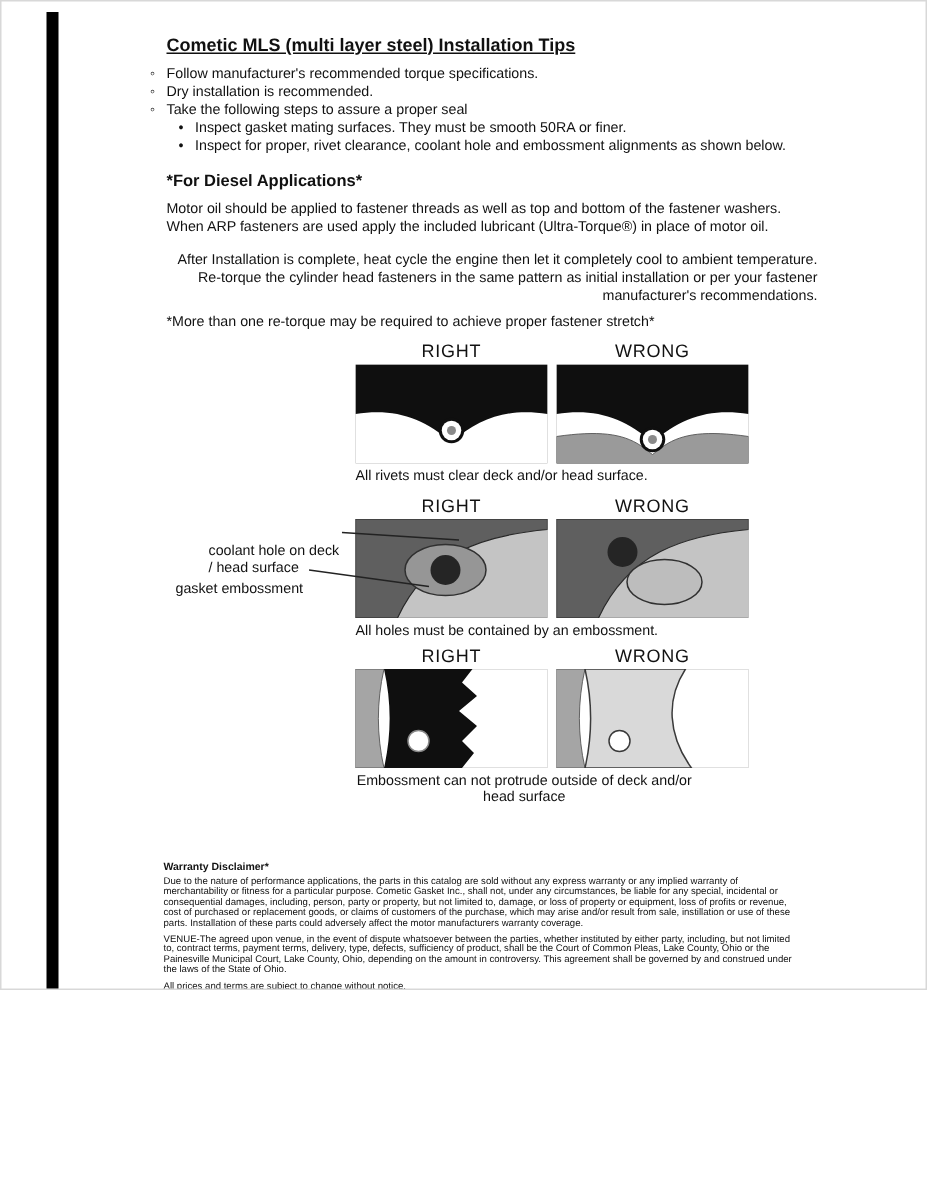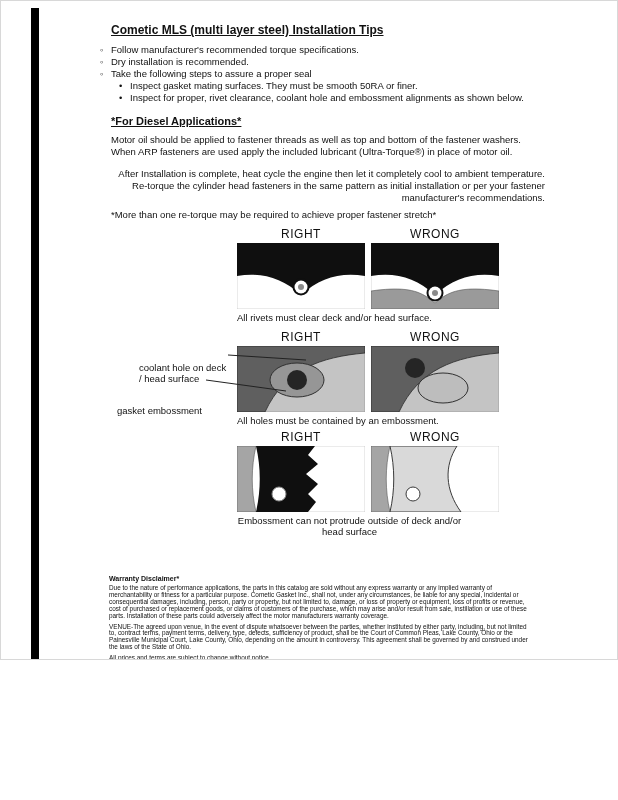--- a/index.html
+++ b/index.html
@@ -8,38 +8,38 @@
   .page { position:relative; width:618px; height:660px; background:#fff; border:1px solid #d8d8d8; overflow:hidden; }
   .binding-bar { position:absolute; left:30px; top:7px; width:8px; height:786px; background:#000; }
 
   .title { position:absolute; left:110px; top:22px; font-size:12px; font-weight:bold; text-decoration:underline; white-space:nowrap; }
 
   .tips { position:absolute; left:99px; top:43px; width:470px; }
   .tip-row { display:flex; line-height:12px; font-size:9.5px; }
   .tip-row .marker { width:11px; flex:0 0 auto; text-align:left; }
   .tip-row.sub { padding-left:19px; }
 
-  .diesel-heading { position:absolute; left:110px; top:114px; font-size:11px; font-weight:bold;text-decoration:underline; }
+  .diesel-heading { position:absolute; left:110px; top:114px; font-size:11px; font-weight:bold; }
   .body-para { position:absolute; left:110px; width:434px; font-size:9.5px; line-height:12px; }
   .p1 { top:133px; }
   .p2 { top:167px;text-align:right; }
   .note { top:208px; }
 
   .dgroup { position:absolute; left:236px; width:262px; }
   .g1 { top:226px; } .g2 { top:329px; } .g3 { top:429px; }
   .dlabels { display:flex; gap:6px; }
   .dlabels span { width:128px; text-align:center; font-size:12px; letter-spacing:0.5px; }
   .dpanels { display:flex; gap:6px; margin-top:2px; }
   .dpanels svg { width:128px; height:66px; display:block; }
   .dcaption { margin-top:3px; font-size:9.5px; line-height:11px; }
   .g3 .dcaption { width:225px;text-align:center; }
 
   .callout { position:absolute; font-size:9.5px; line-height:11px;margin-top:20px; }
   .c1 { left:138px; top:341px; width:92px; }
-  .c2 { left:116px; top:384px; white-space:nowrap; }
+  .c2 { left:116px; top:366px; white-space:nowrap; }
   .callout-lines { position:absolute; left:205px; top:345px; width:110px; height:55px; pointer-events:none; }
 
   .warranty { position:absolute; left:108px; top:574px; width:426px; }
   .w-heading { font-size:7px; font-weight:bold; margin-bottom:3px; }
   .warranty p { font-size:6.4px; line-height:6.9px; margin-bottom:4px; }
   .warranty p.tight { margin-bottom:0; }
 
   .footer { position:absolute; left:388px; top:712px; font-size:16px; letter-spacing:0.3px; }
 </style>
 </head>

